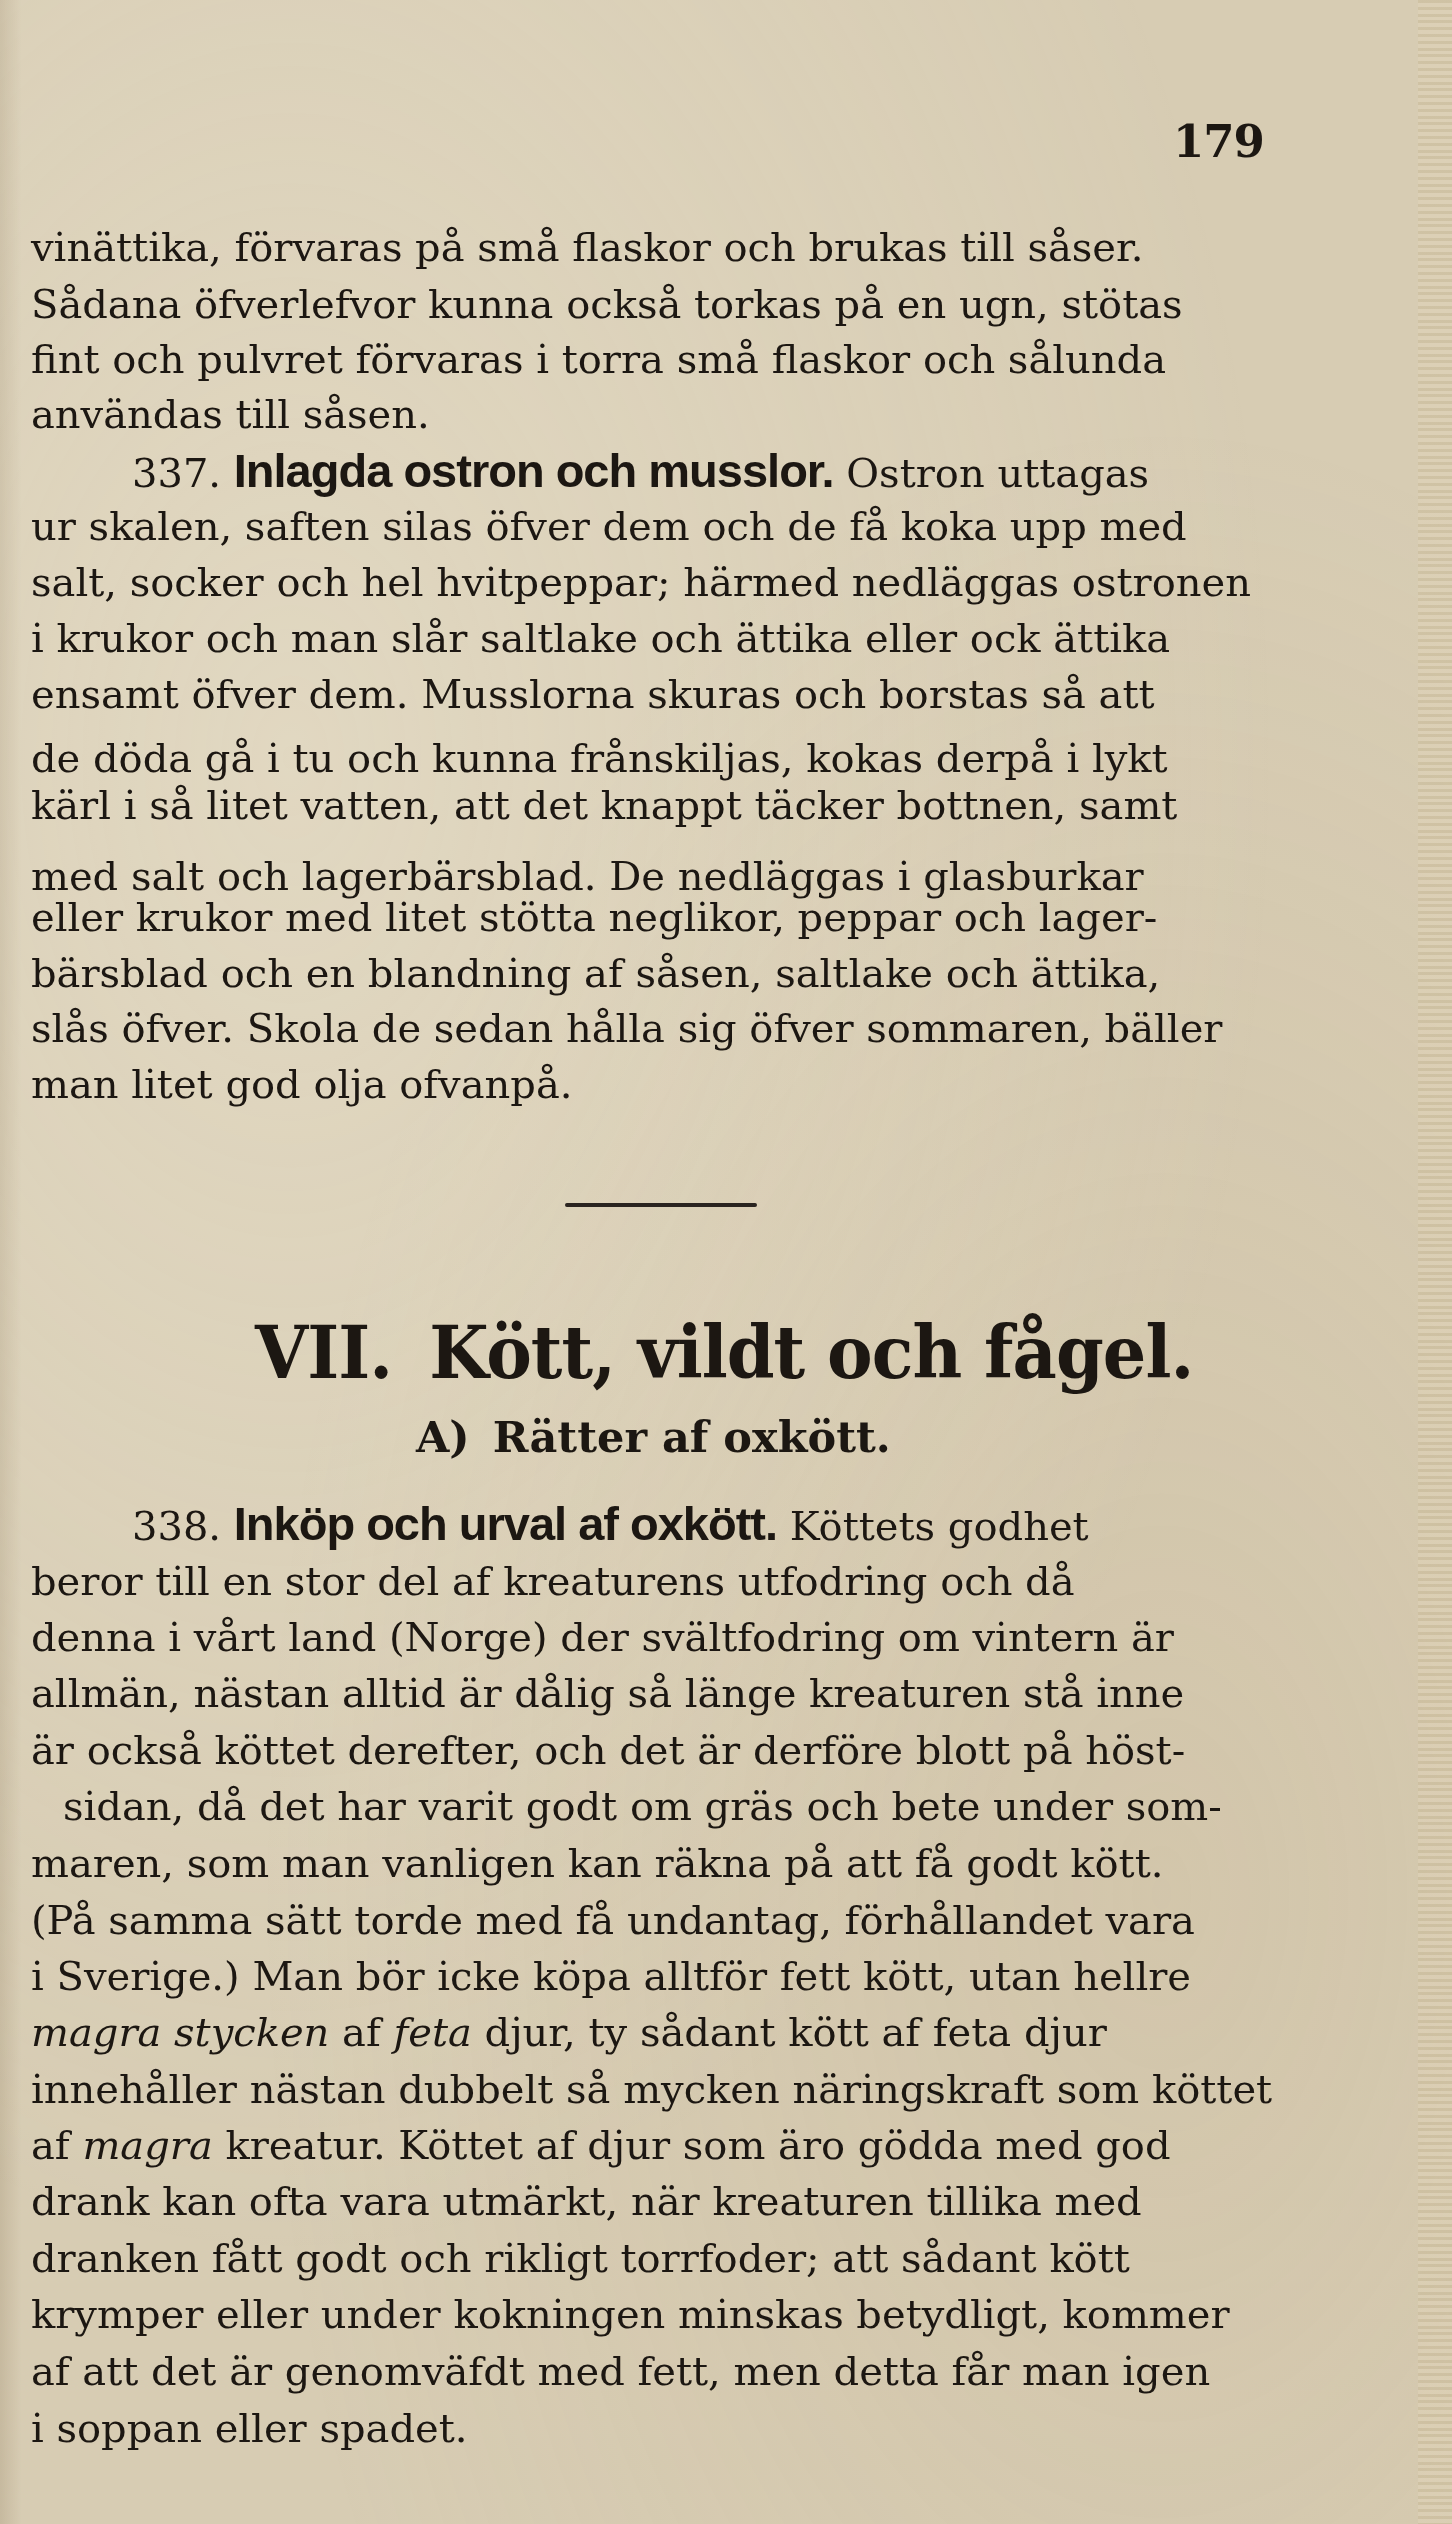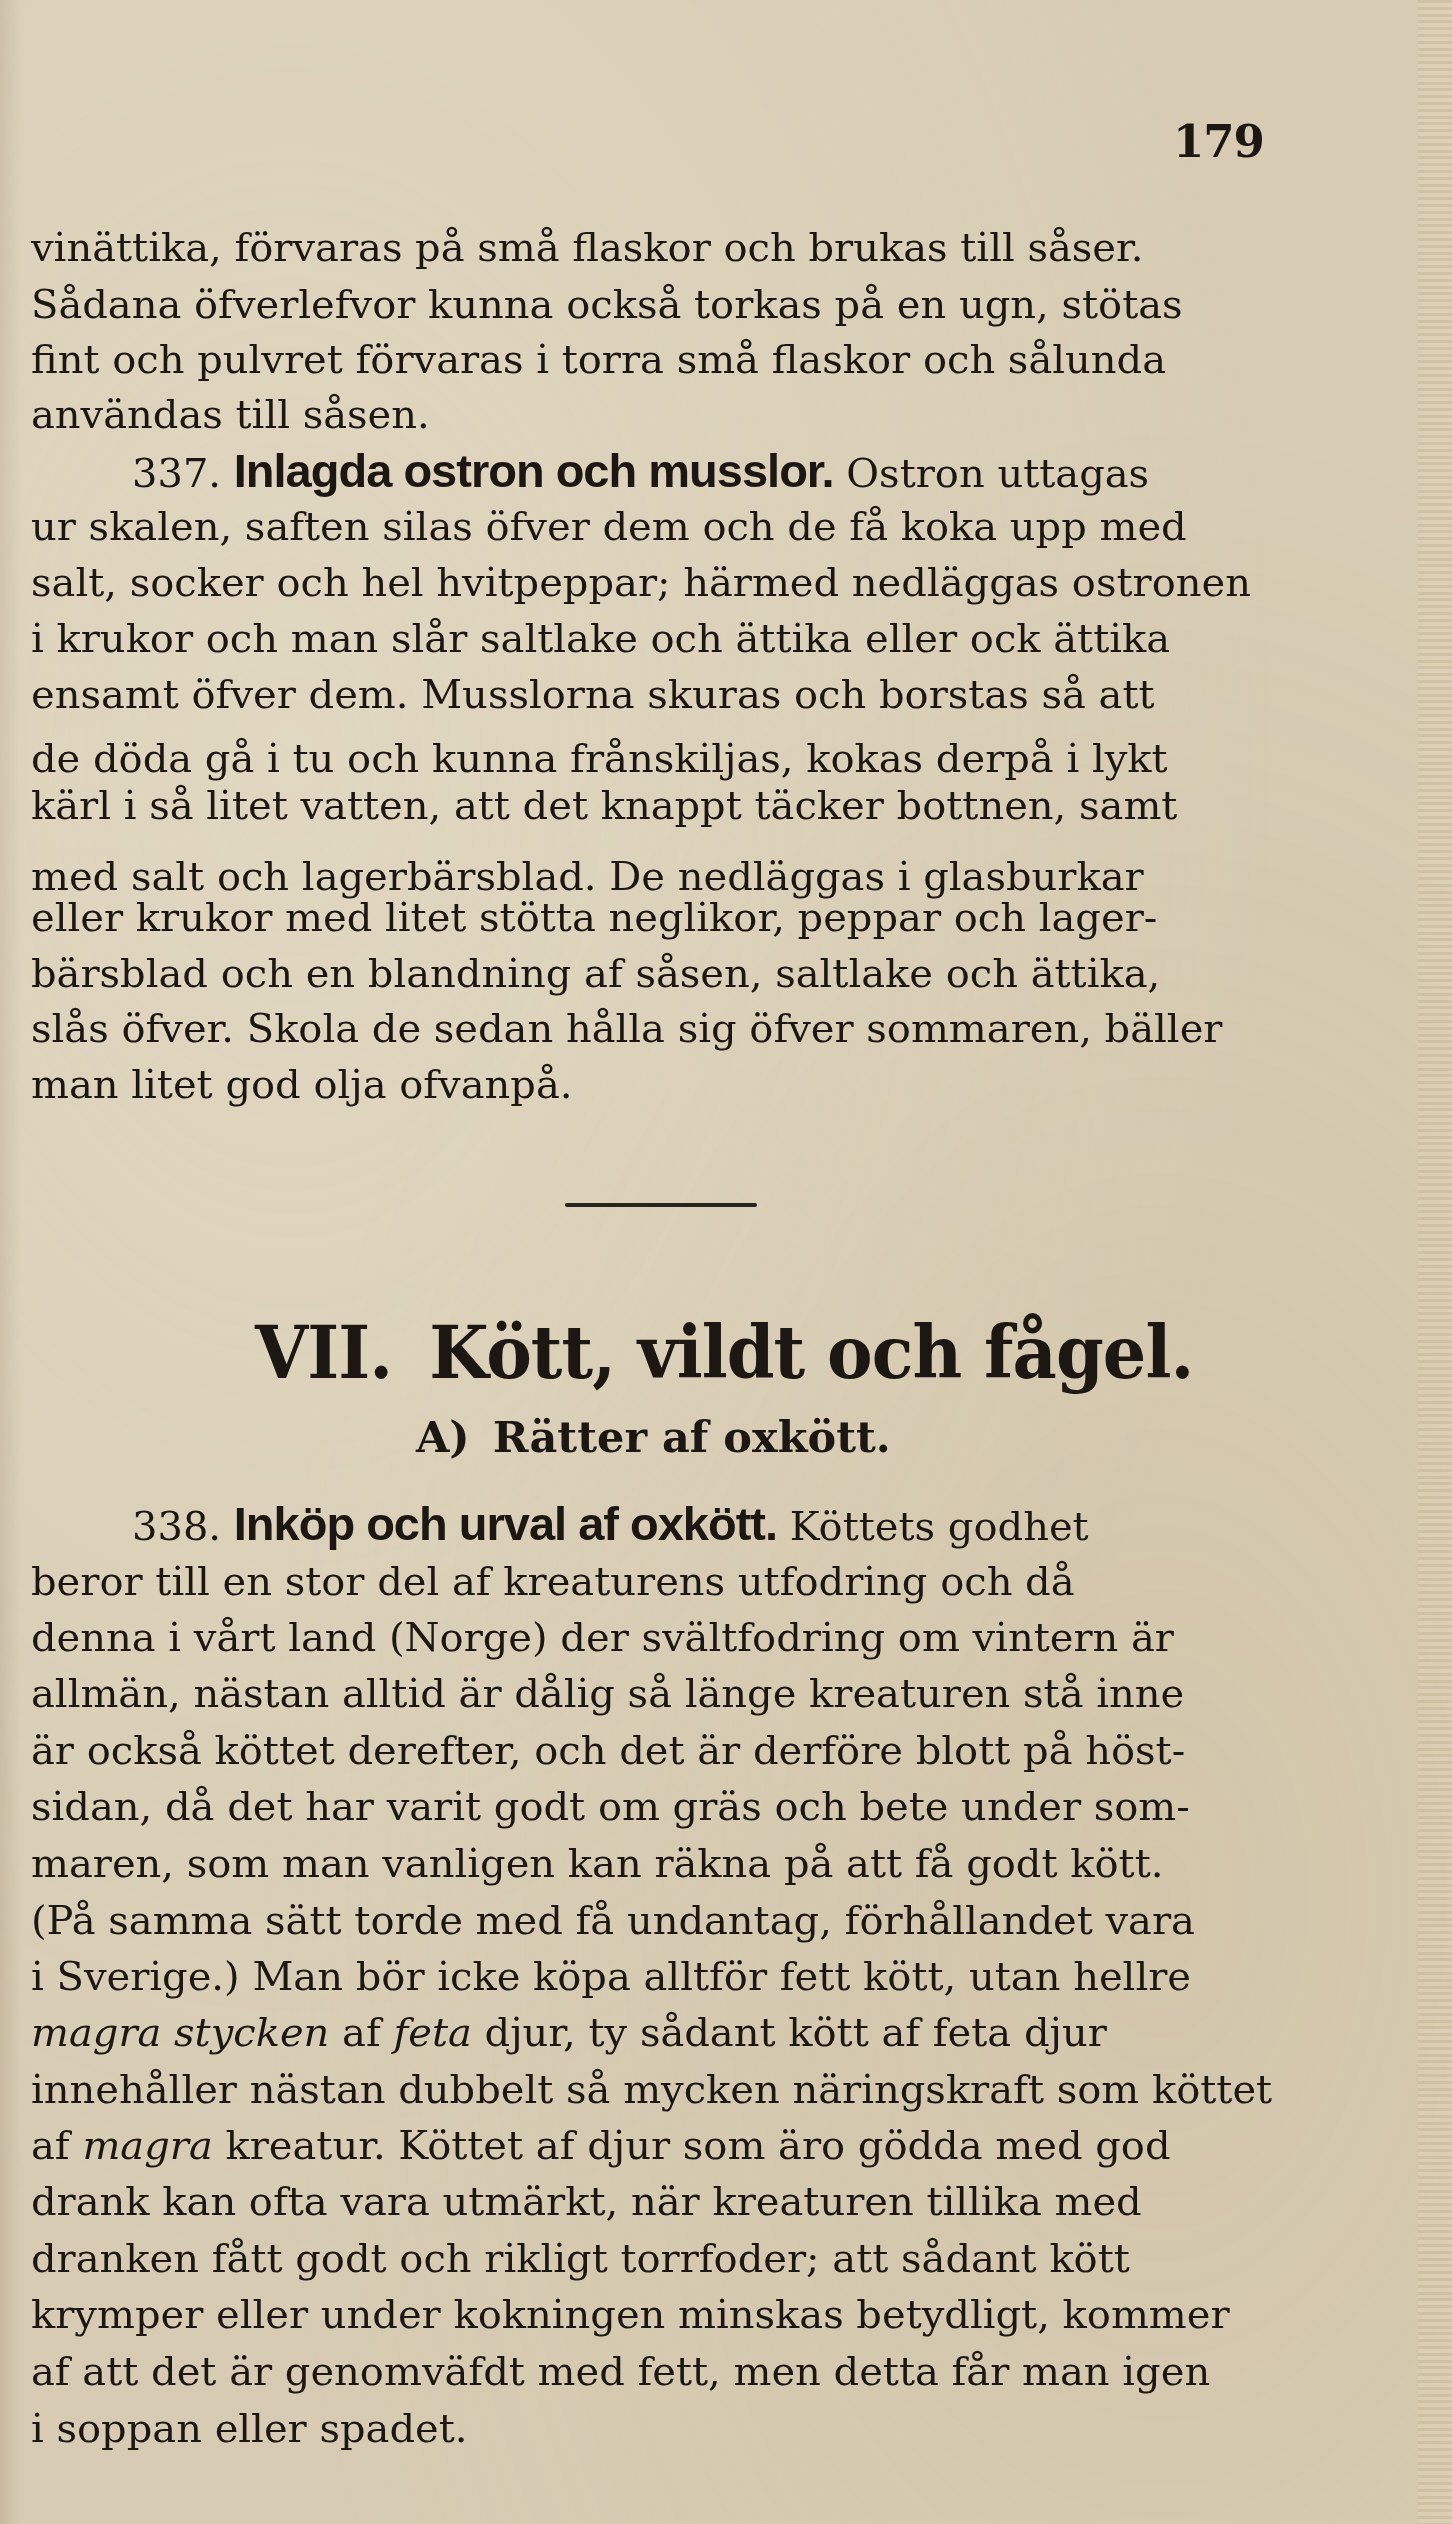--- a/index.html
+++ b/index.html
@@ -95,21 +95,21 @@
 
 <div class="line indent" style="top: 1496px; white-space: nowrap; text-align-last: left; text-align: left;"><span style="white-space: nowrap; word-spacing: 0px;">
   <span class="num">338.</span>
   <span class="heading">Inköp och urval af oxkött.</span>
   <span>Köttets godhet</span>
 </span></div>
 <div class="line" style="top: 1553px; white-space: nowrap; text-align-last: left; text-align: left;"><span style="white-space: nowrap; word-spacing: 0px; margin-top: 48px;">beror till en stor del af kreaturens utfodring och då</span></div>
 <div class="line" style="top: 1609px; white-space: nowrap; text-align-last: left; text-align: left;"><span style="white-space: nowrap; word-spacing: 0px;">denna i vårt land (Norge) der svältfodring om vintern är</span></div>
 <div class="line" style="top: 1665px; white-space: nowrap; text-align-last: left; text-align: left;"><span style="white-space: nowrap; word-spacing: 0px;">allmän, nästan alltid är dålig så länge kreaturen stå inne</span></div>
 <div class="line" style="top: 1722px; white-space: nowrap; text-align-last: left; text-align: left;"><span style="white-space: nowrap; word-spacing: 0px;">är också köttet derefter, och det är derföre blott på höst-</span></div>
-<div class="line" style="top: 1778px; white-space: nowrap; text-align-last: left; text-align: left;"><span style="white-space: nowrap; word-spacing: 0px;">sidan, då det har varit godt om gräs och bete under som-</span></div>
+<div class="line" style="top: 1778px; white-space: nowrap; text-align-last: left; text-align: left; margin-left: 32px;"><span style="white-space: nowrap; word-spacing: 0px;">sidan, då det har varit godt om gräs och bete under som-</span></div>
 <div class="line" style="top: 1835px; white-space: nowrap; text-align-last: left; text-align: left;"><span style="white-space: nowrap; word-spacing: 0px;">maren, som man vanligen kan räkna på att få godt kött.</span></div>
 <div class="line" style="top: 1892px; white-space: nowrap; text-align-last: left; text-align: left;"><span style="white-space: nowrap; word-spacing: 0px;">(På samma sätt torde med få undantag, förhållandet vara</span></div>
 <div class="line" style="top: 1948px; white-space: nowrap; text-align-last: left; text-align: right;"><span style="white-space: nowrap; word-spacing: 0px;">i Sverige.) Man bör icke köpa alltför fett kött, utan hellre</span></div>
 <div class="line" style="top: 2004px; white-space: nowrap; text-align-last: left; text-align: left;"><span style="white-space: nowrap; word-spacing: 0px;">
   <em>magra stycken</em>
   <span>af</span>
   <em>feta</em>
   <span>djur, ty sådant kött af feta djur</span>
 </span></div>
 <div class="line" style="top: 2061px; white-space: nowrap; text-align-last: left; text-align: left;"><span style="white-space: nowrap; word-spacing: 0px;">innehåller nästan dubbelt så mycken näringskraft som köttet</span></div>

